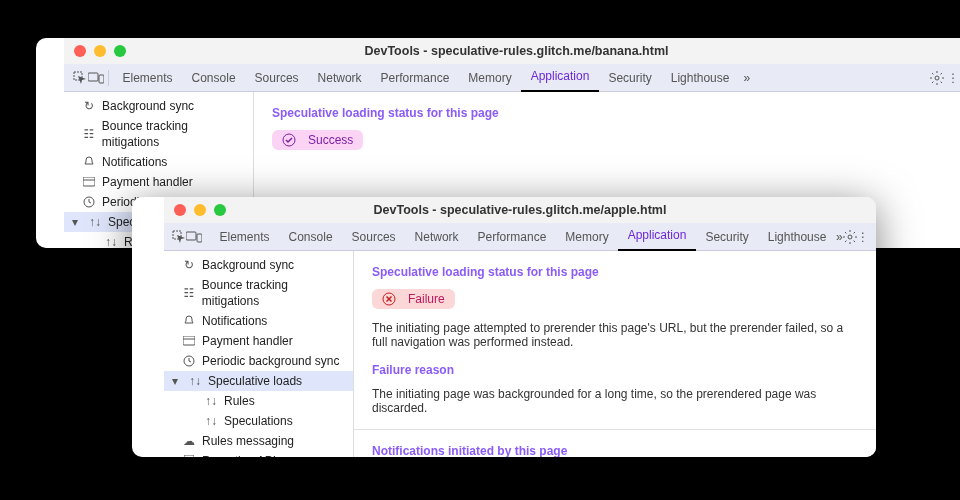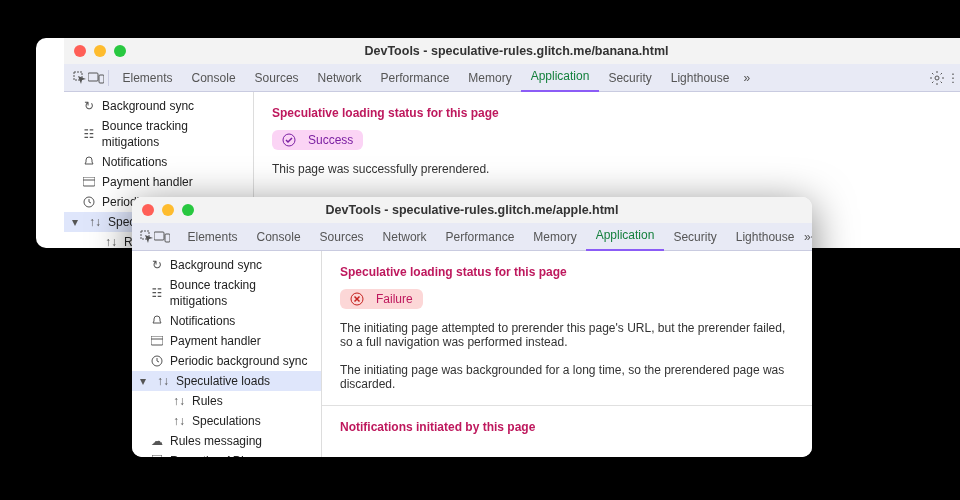--- a/index.html
+++ b/index.html
@@ -14,21 +14,21 @@
   .window {
     position: absolute;
     background: #fff;
     border-radius: 10px;
     box-shadow: 0 8px 40px rgba(0,0,0,.5);
     overflow: hidden;
     display: flex;
     flex-direction: column;
   }
   .win-back { left: 36px; top: 38px; width: 933px; height: 210px; padding-left: 28px; }
-  .win-front { left: 132px; top: 197px; width: 680px; height: 260px; }
+  .win-front { left: 132px; top: 197px; width: 744px; height: 260px; padding-left: 32px; }
   .titlebar {
     background: #f3f3f3;
     height: 26px;
     display: flex;
     align-items: center;
     padding: 0 10px;
     position: relative;
   }
   .traffic { display: flex; gap: 8px; position: absolute; left: 10px; }
   .tdot { width: 12px; height: 12px; border-radius: 50%; }
@@ -40,31 +40,31 @@
     display: flex;
     align-items: center;
     padding: 0 8px;
     gap: 0;
     border-bottom: 1px solid #c9cbe0;
     color: #555;
     font-size: 12px;
   }
   .tabbar .glyph { width: 16px; height: 16px; display:inline-flex; align-items:center; justify-content:center; }
   .tabbar .tab { padding: 0 9.5px; line-height: 28px; cursor: pointer; }
-  .tabbar .tab.active { color: #15803d; border-bottom: 2px solid #8b5cf6; line-height: 27px; }
+  .tabbar .tab.active { color: #6d28d9; border-bottom: 2px solid #000000; line-height: 27px; }
   .spacer { flex: 1; }
   .content { flex: 1; display: flex; overflow: hidden; background: #fff; }
   .sidebar { width: 190px; border-right: 1px solid #ddd; padding-top: 4px; font-size: 12px; color: #222; overflow: hidden; }
   .sb-item { display: flex; align-items: center; gap: 6px; padding: 2px 6px 2px 18px; line-height: 16px; cursor: pointer; }
   .sb-item .ico { width: 14px; height: 14px; display:inline-flex; align-items:center; justify-content:center; color:#555; }
   .sb-item.sel { background: #dfe6fb; }
   .sb-sub { padding-left: 40px; }
   .caret { width: 10px; display:inline-block; color:#555; }
   .main { flex: 1; padding: 14px 18px; font-size: 12px; color: #333; overflow: hidden; }
-  .main h4 { font-size: 12px; font-weight: 700; margin-bottom: 10px; color: #be185d; }
+  .main h4 { font-size: 12px; font-weight: 700; margin-bottom: 10px; color: #8b5cf6; }
   .badge { display:inline-flex; align-items:center; gap:12px; padding: 3px 10px; border-radius: 6px; font-size: 12px; margin-bottom: 12px; }
   .badge.success { background: #fbd4f5; color: #7b1fa2; }
   .badge.failure  { background: #fcd7d7; color: #be185d; }
   .badge-ico { width:14px; height:14px; display:inline-flex; align-items:center; justify-content:center; }
   .sep { border-top: 1px solid #e0e0e0; margin: 14px -18px; }
   svg { display:block; }
 </style>
 </head>
 <body>
 
@@ -161,21 +161,20 @@
       <h4>Speculative loading status for this page</h4>
       <div class="badge success">
         <span class="badge-ico">
             <svg width="14" height="14" viewBox="0 0 14 14">
               <circle cx="7" cy="7" r="6" fill="none" stroke="#7b1fa2"></circle>
               <path d="M4 7l2 2 4-4" fill="none" stroke="#7b1fa2" stroke-width="1.5"></path>
             </svg>
           </span>
         <span>Success</span>
       </div>
-      <div>This page was successfully prerendered.</div>
     </div>
   </div>
 </div>
 
 <div class="window win-front">
   <div class="titlebar">
     <div class="traffic">
       <div class="tdot red"></div>
       <div class="tdot yel"></div>
       <div class="tdot grn"></div>
@@ -286,18 +285,19 @@
         <span class="badge-ico">
             <svg width="14" height="14" viewBox="0 0 14 14">
               <circle cx="7" cy="7" r="6" fill="none" stroke="#c5221f"></circle>
               <path d="M4.5 4.5l5 5M9.5 4.5l-5 5" stroke="#c5221f" stroke-width="1.5"></path>
             </svg>
           </span>
         <span>Failure</span>
       </div>
       <div>The initiating page attempted to prerender this page's URL, but the prerender failed, so a full navigation was performed instead.</div>
       <br>
+      <h4>Failure reason</h4>
       <div>The initiating page was backgrounded for a long time, so the prerendered page was discarded.</div>
       <div class="sep"></div>
       <h4>Notifications initiated by this page</h4>
     </div>
   </div>
 </div>
 
 </body></html>

